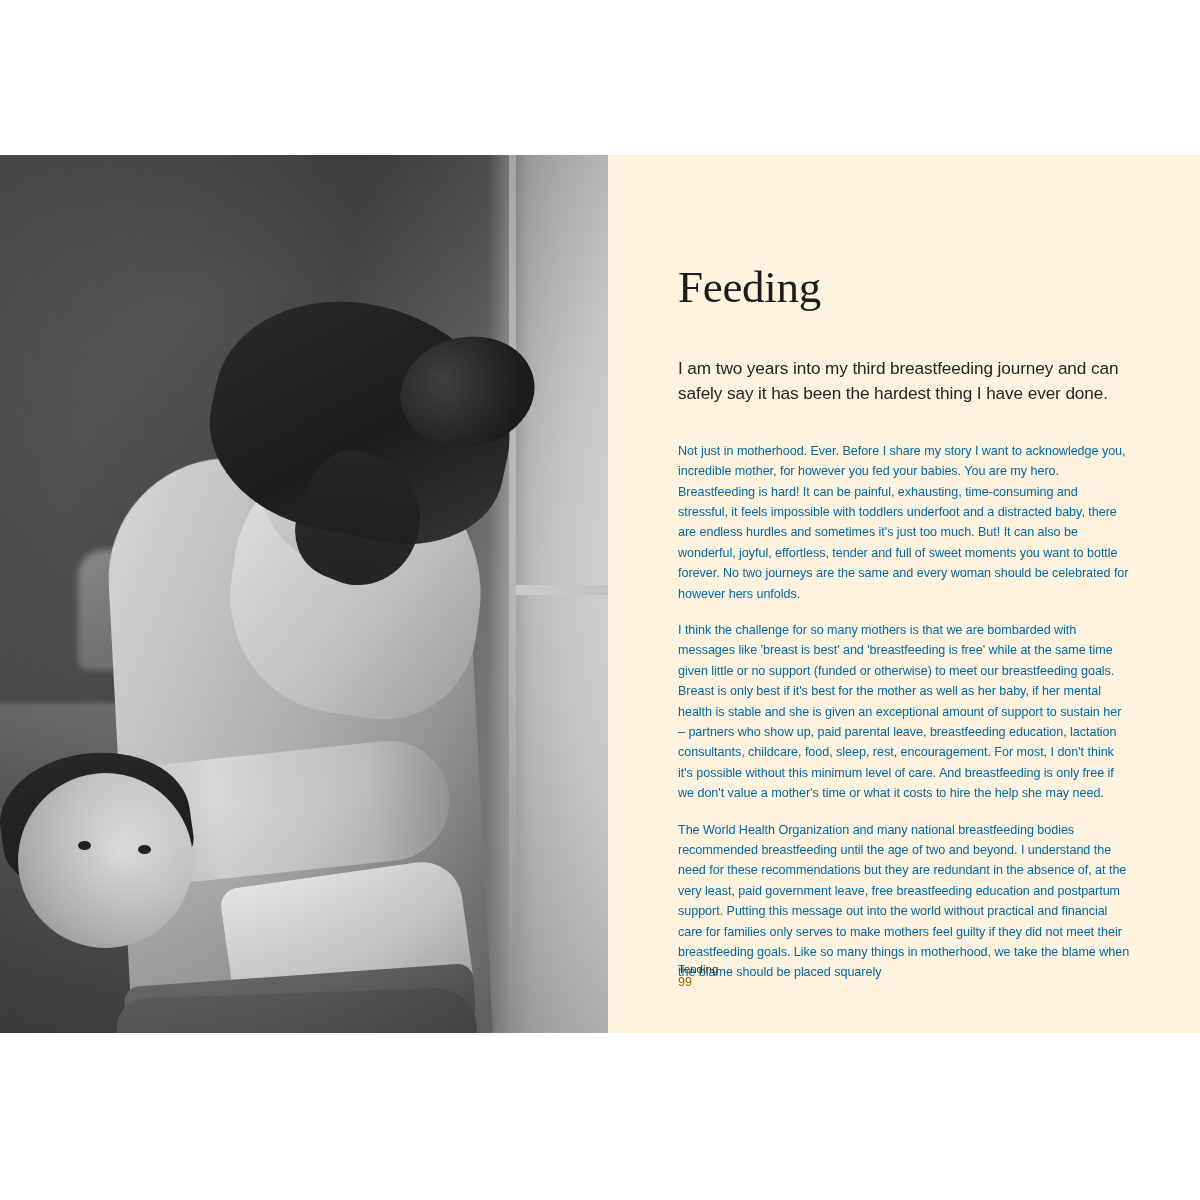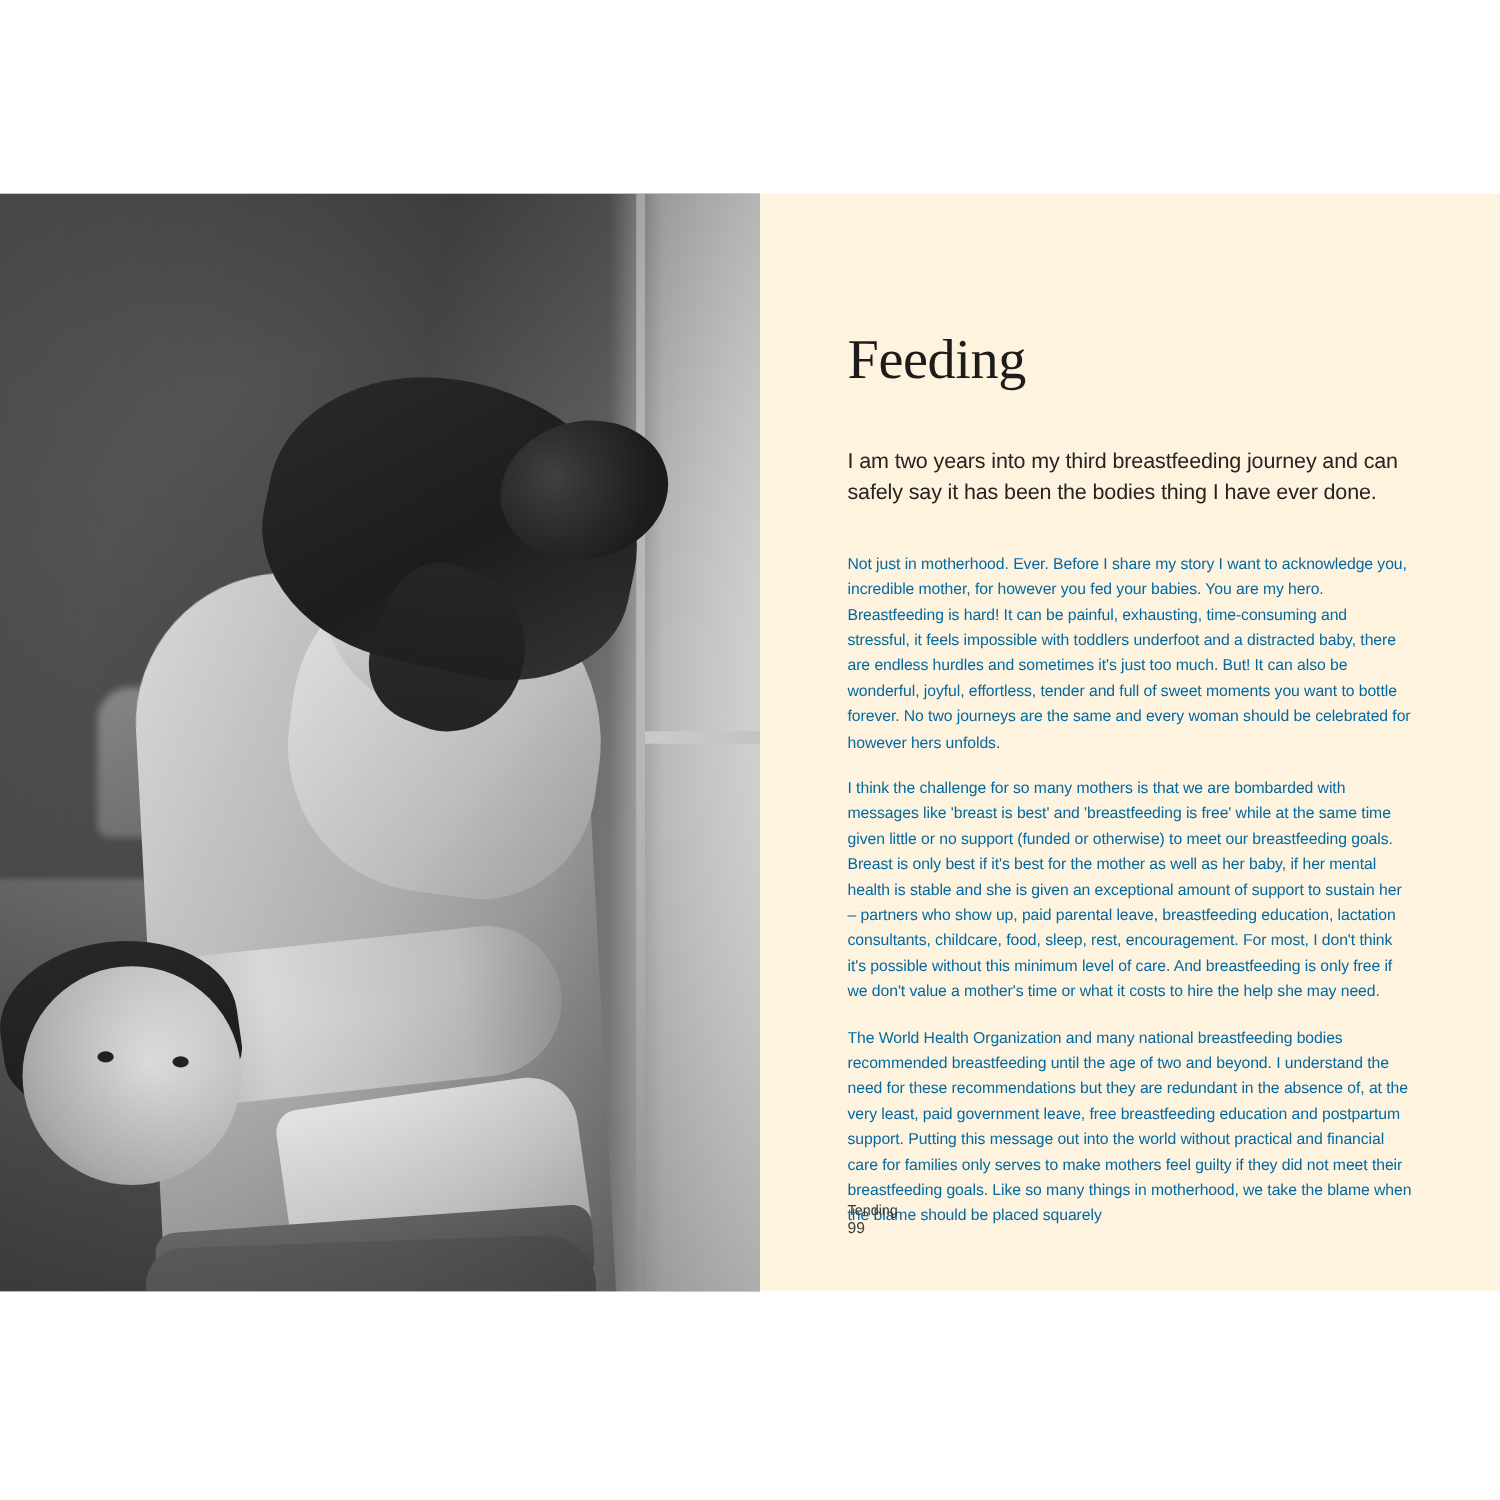--- a/index.html
+++ b/index.html
@@ -274,21 +274,21 @@
     justify-content: space-between;
     align-items: baseline;
     font-family: "Liberation Sans", sans-serif;
     font-size: 11.5px;
     color: #3a3631;
     flex-direction: column;
   }
   .folio {
     font-family: "Liberation Sans", sans-serif;
     font-size: 12.5px;
-    color: #404040;
+    color: #a16207;
   }
 </style>
 </head>
 <body>
 
 <div class="spread">
 
   <div class="photo-page">
     <div class="grayscale">
       <div class="photo-canvas"></div>
@@ -311,21 +311,21 @@
       <div class="baby-head"></div>
       <div class="baby-eye" style="left:78px; top:686px;"></div>
       <div class="baby-eye" style="left:138px; top:690px;"></div>
       <div class="vignette"></div>
     </div>
   </div>
 
   <div class="text-page">
     <h1 class="chapter-title">Feeding</h1>
 
-    <p class="standfirst">I am two years into my third breastfeeding journey and can safely say it has been the bodies thing I have ever done.</p>
+    <p class="standfirst">I am two years into my third breastfeeding journey and can safely say it has been the hardest thing I have ever done.</p>
 
     <p class="body-para">Not just in motherhood. Ever. Before I share my story I want to acknowledge you, incredible mother, for however you fed your babies. You are my hero. Breastfeeding is hard! It can be painful, exhausting, time-consuming and stressful, it feels impossible with toddlers underfoot and a distracted baby, there are endless hurdles and sometimes it's just too much. But! It can also be wonderful, joyful, effortless, tender and full of sweet moments you want to bottle forever. No two journeys are the same and every woman should be celebrated for however hers unfolds.</p>
     <p class="body-para">I think the challenge for so many mothers is that we are bombarded with messages like 'breast is best' and 'breastfeeding is free' while at the same time given little or no support (funded or otherwise) to meet our breastfeeding goals. Breast is only best if it's best for the mother as well as her baby, if her mental health is stable and she is given an exceptional amount of support to sustain her – partners who show up, paid parental leave, breastfeeding education, lactation consultants, childcare, food, sleep, rest, encouragement. For most, I don't think it's possible without this minimum level of care. And breastfeeding is only free if we don't value a mother's time or what it costs to hire the help she may need.</p>
     <p class="body-para">The World Health Organization and many national breastfeeding bodies recommended breastfeeding until the age of two and beyond. I understand the need for these recommendations but they are redundant in the absence of, at the very least, paid government leave, free breastfeeding education and postpartum support. Putting this message out into the world without practical and financial care for families only serves to make mothers feel guilty if they did not meet their breastfeeding goals. Like so many things in motherhood, we take the blame when the blame should be placed squarely</p>
 
     <div class="footer">
       <span>Tending</span>
       <span class="folio">99</span>
     </div>
   </div>

